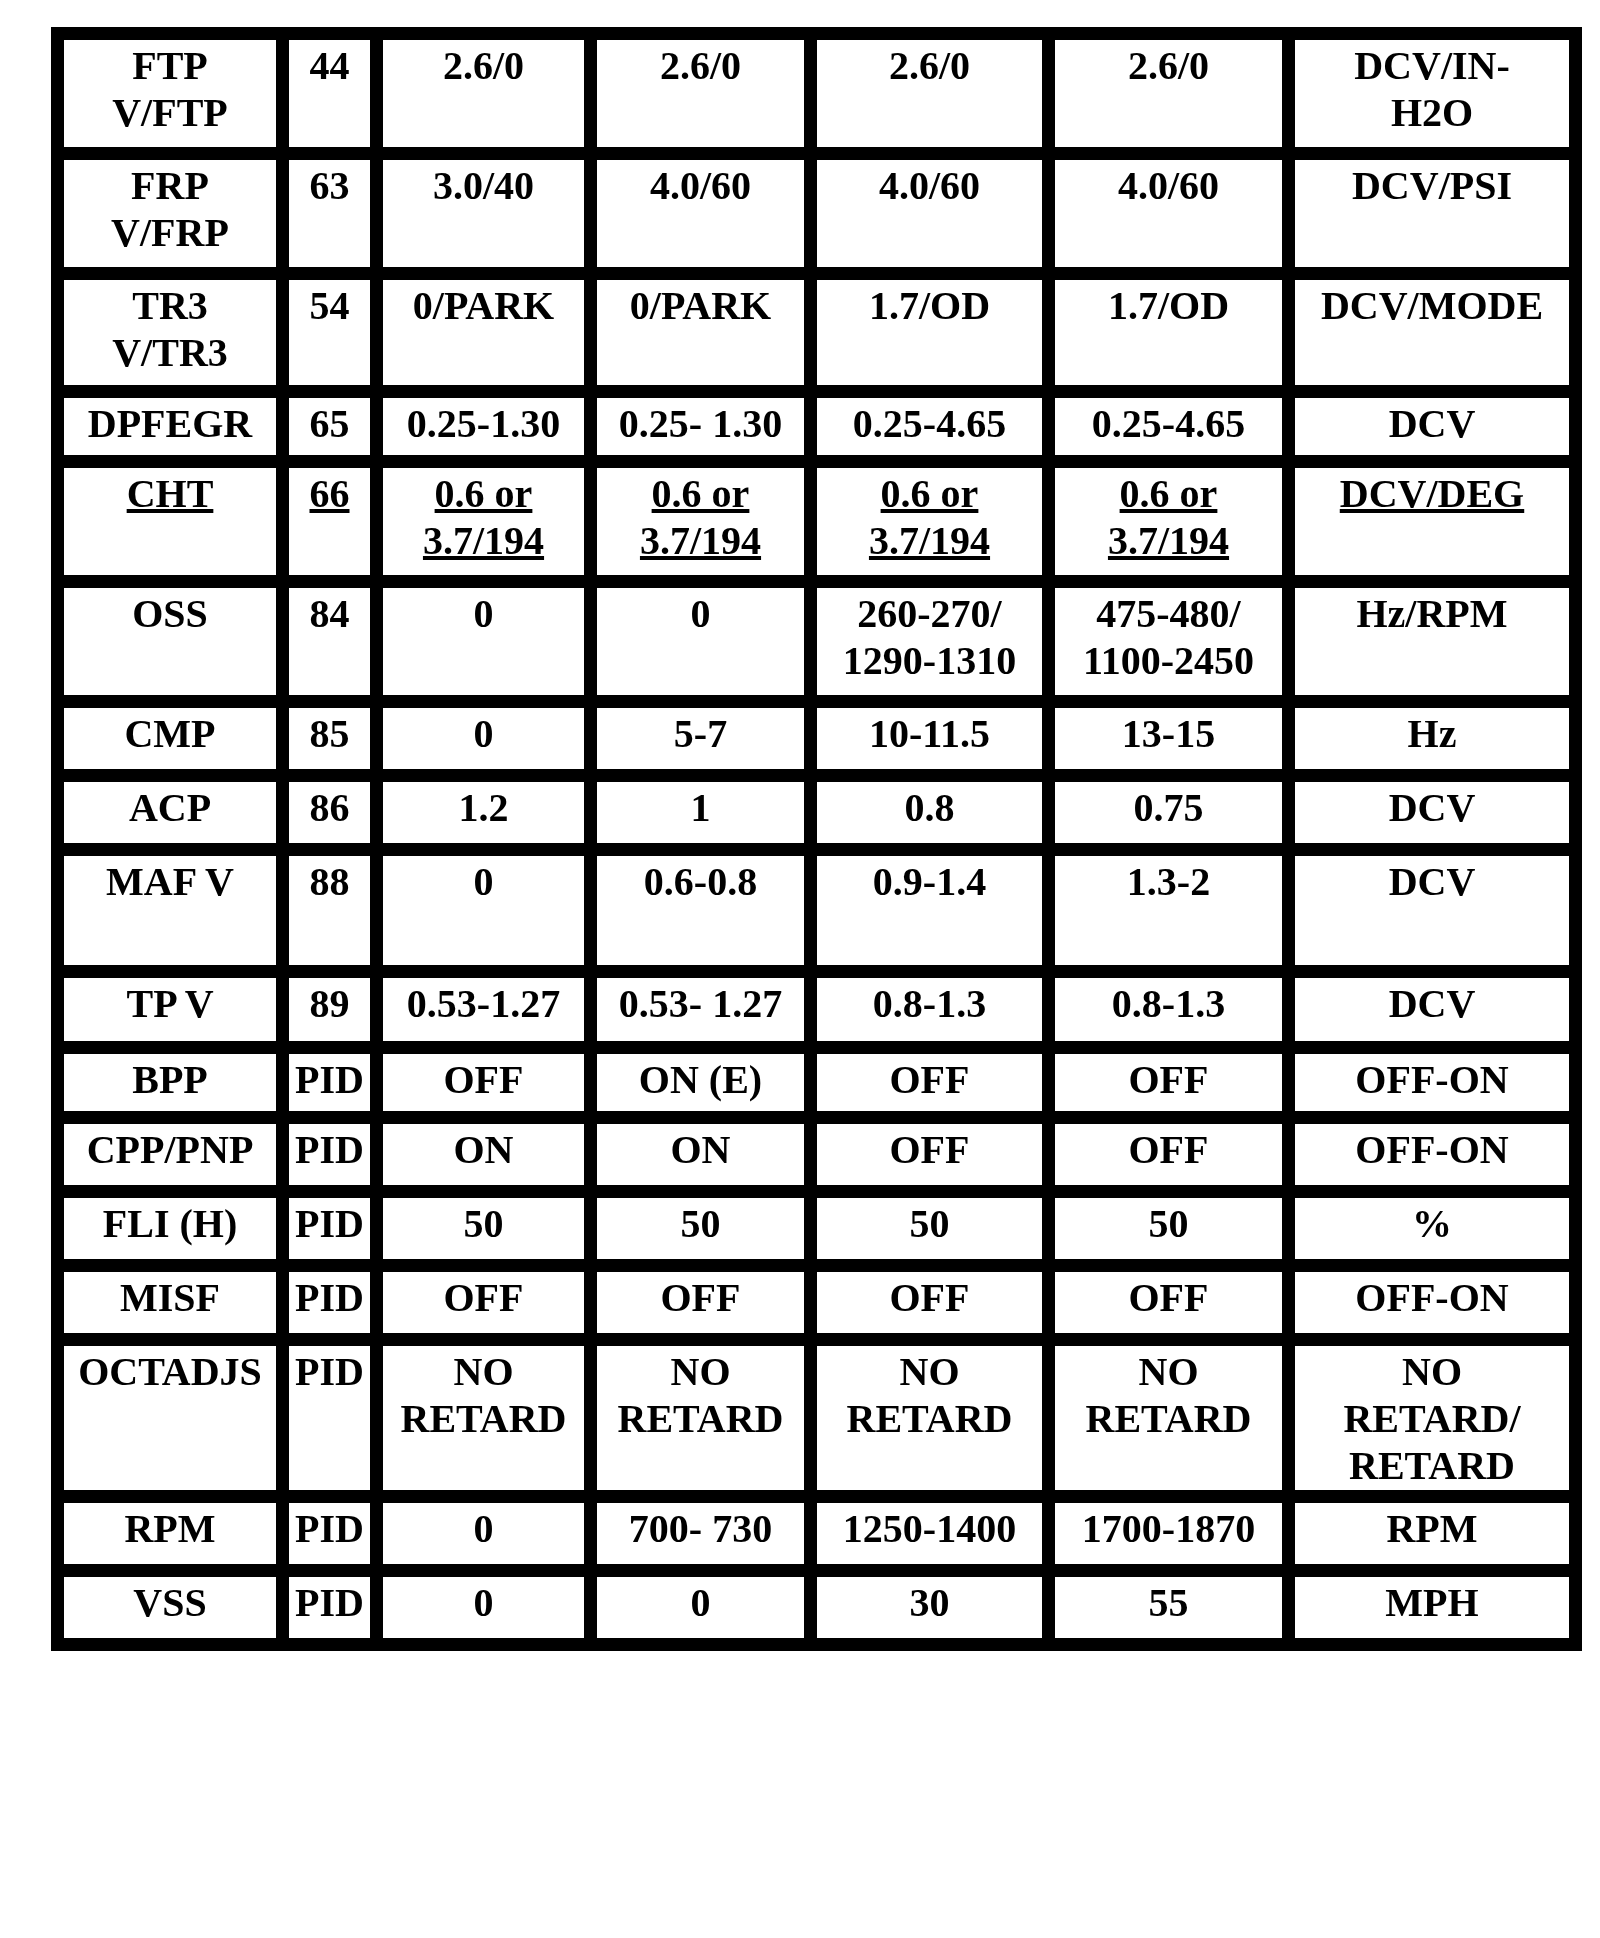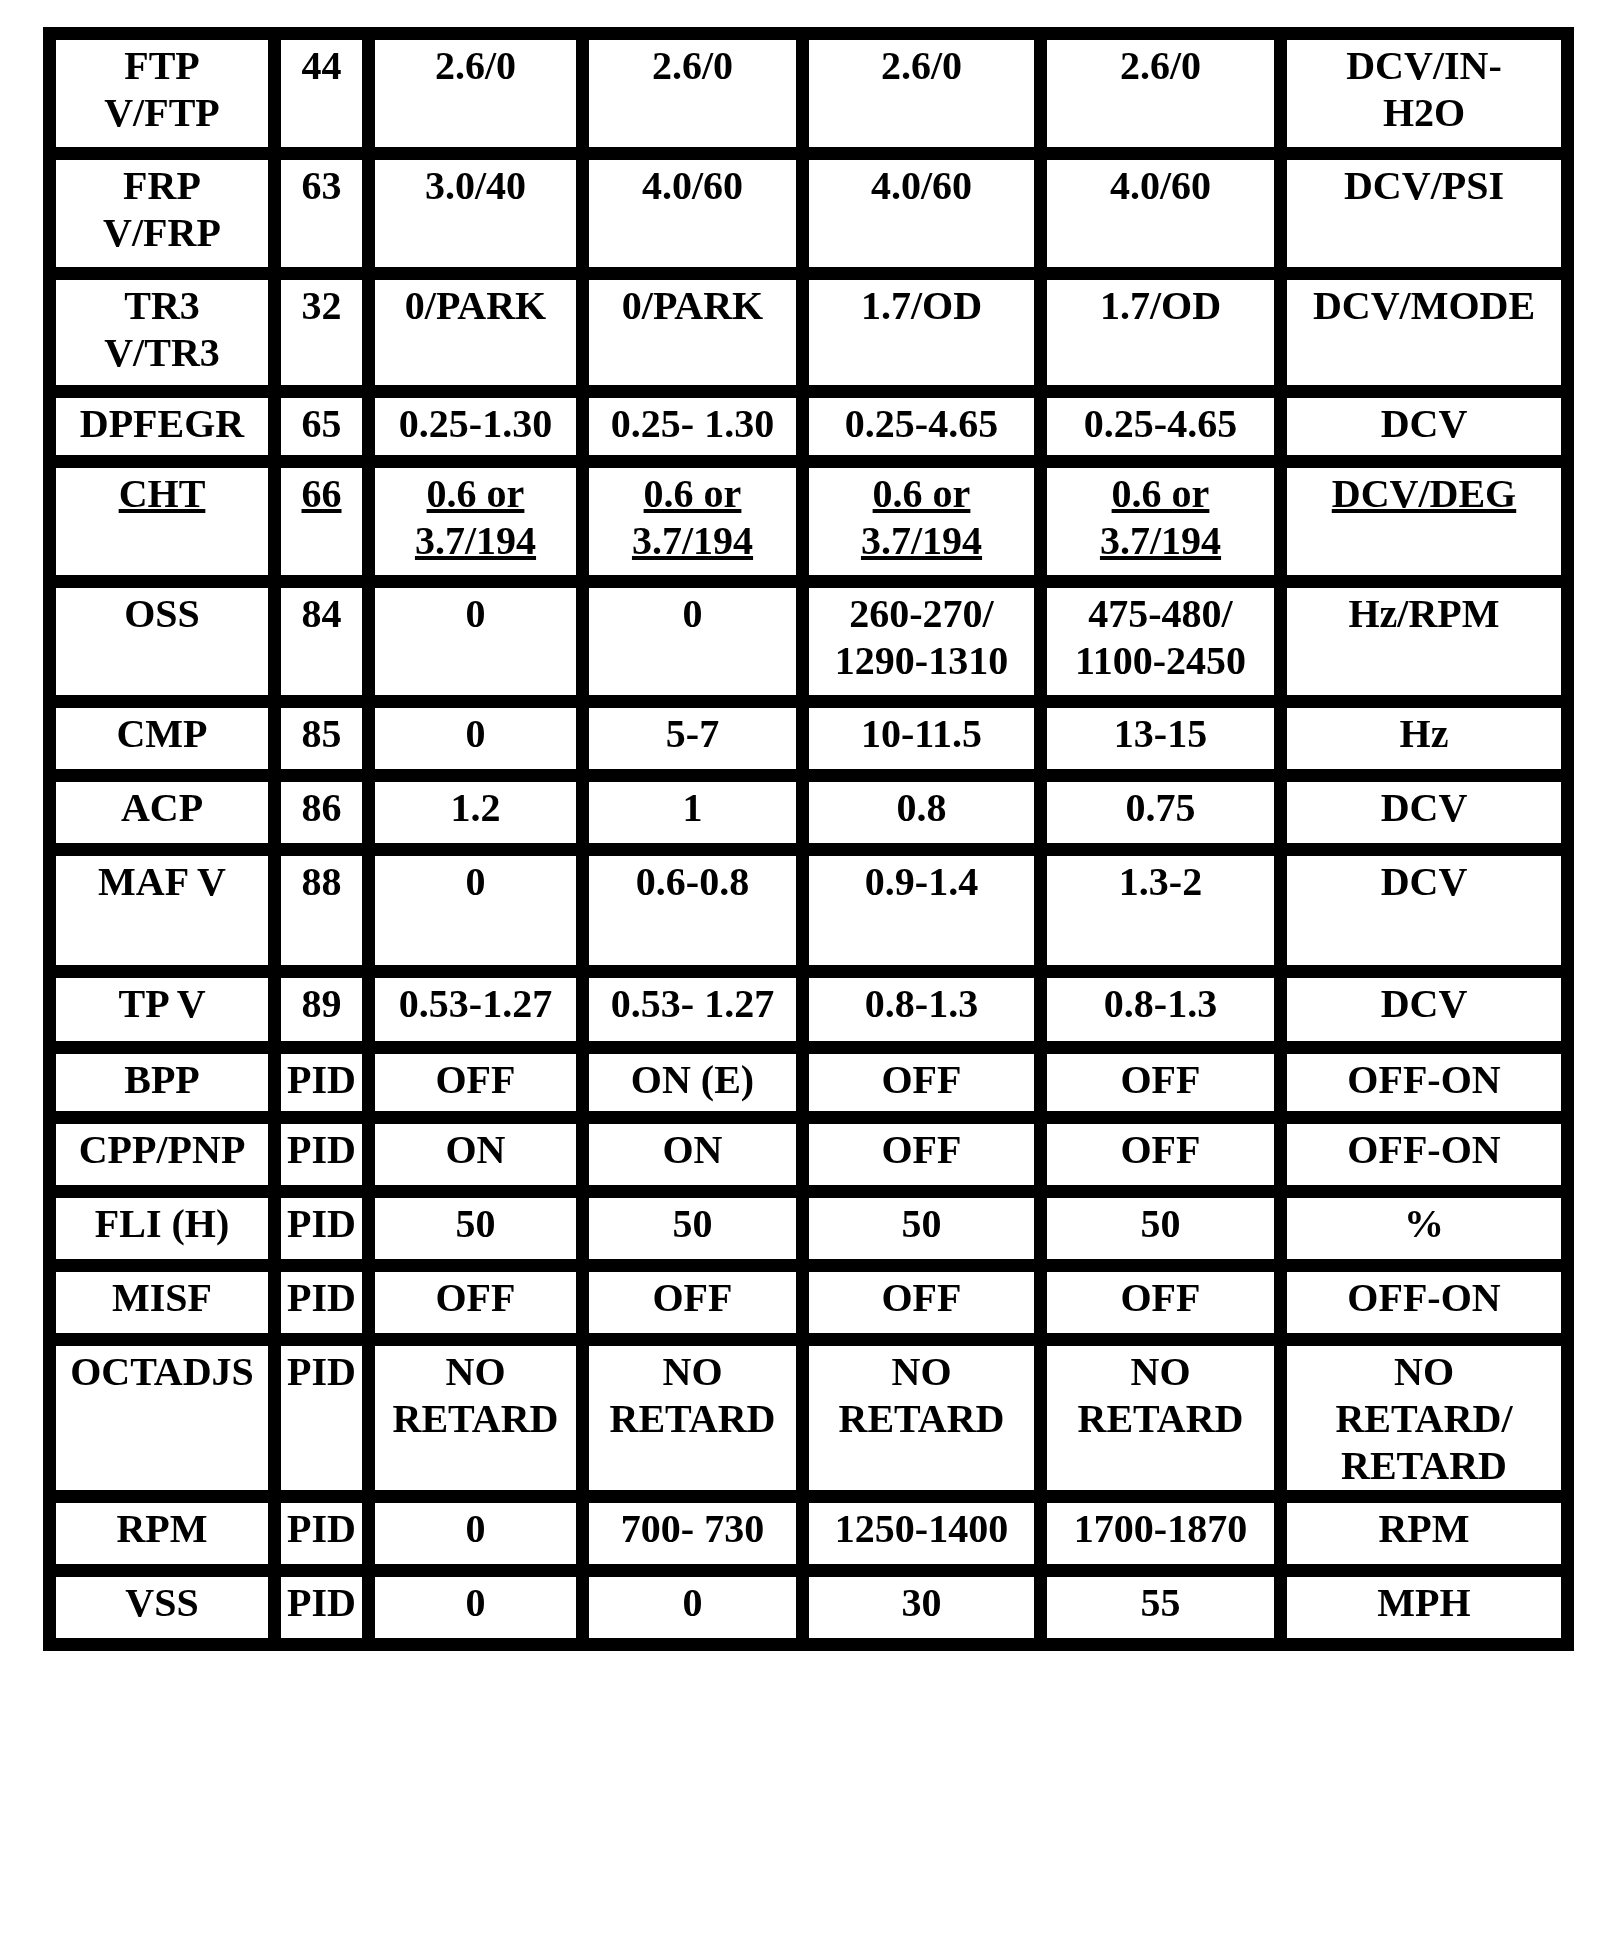--- a/index.html
+++ b/index.html
@@ -9,21 +9,21 @@
   }
   .sheet {
     position: relative;
     width: 1600px;
     height: 1938px;
     background: #ffffff;
     overflow: hidden;
   }
   table.pid-table {
     position: absolute;
-    left: 43px;
+    left: 51px;
     top: 27px;
     border-collapse: collapse;
     table-layout: fixed;
     background: #ffffff;
   }
   table.pid-table td {
     border: 13px solid #000000;
     background: #ffffff;
     font-family: "Liberation Serif", "DejaVu Serif", serif;
     font-weight: 700;
@@ -98,21 +98,21 @@
           <td>63</td>
           <td>3.0/40</td>
           <td>4.0/60</td>
           <td>4.0/60</td>
           <td>4.0/60</td>
           <td>DCV/PSI</td>
         </tr>
         <tr>
           <td>TR3
 V/TR3</td>
-          <td>32</td>
+          <td>54</td>
           <td>0/PARK</td>
           <td>0/PARK</td>
           <td>1.7/OD</td>
           <td>1.7/OD</td>
           <td>DCV/MODE</td>
         </tr>
         <tr>
           <td>DPFEGR</td>
           <td>65</td>
           <td>0.25-1.30</td>

